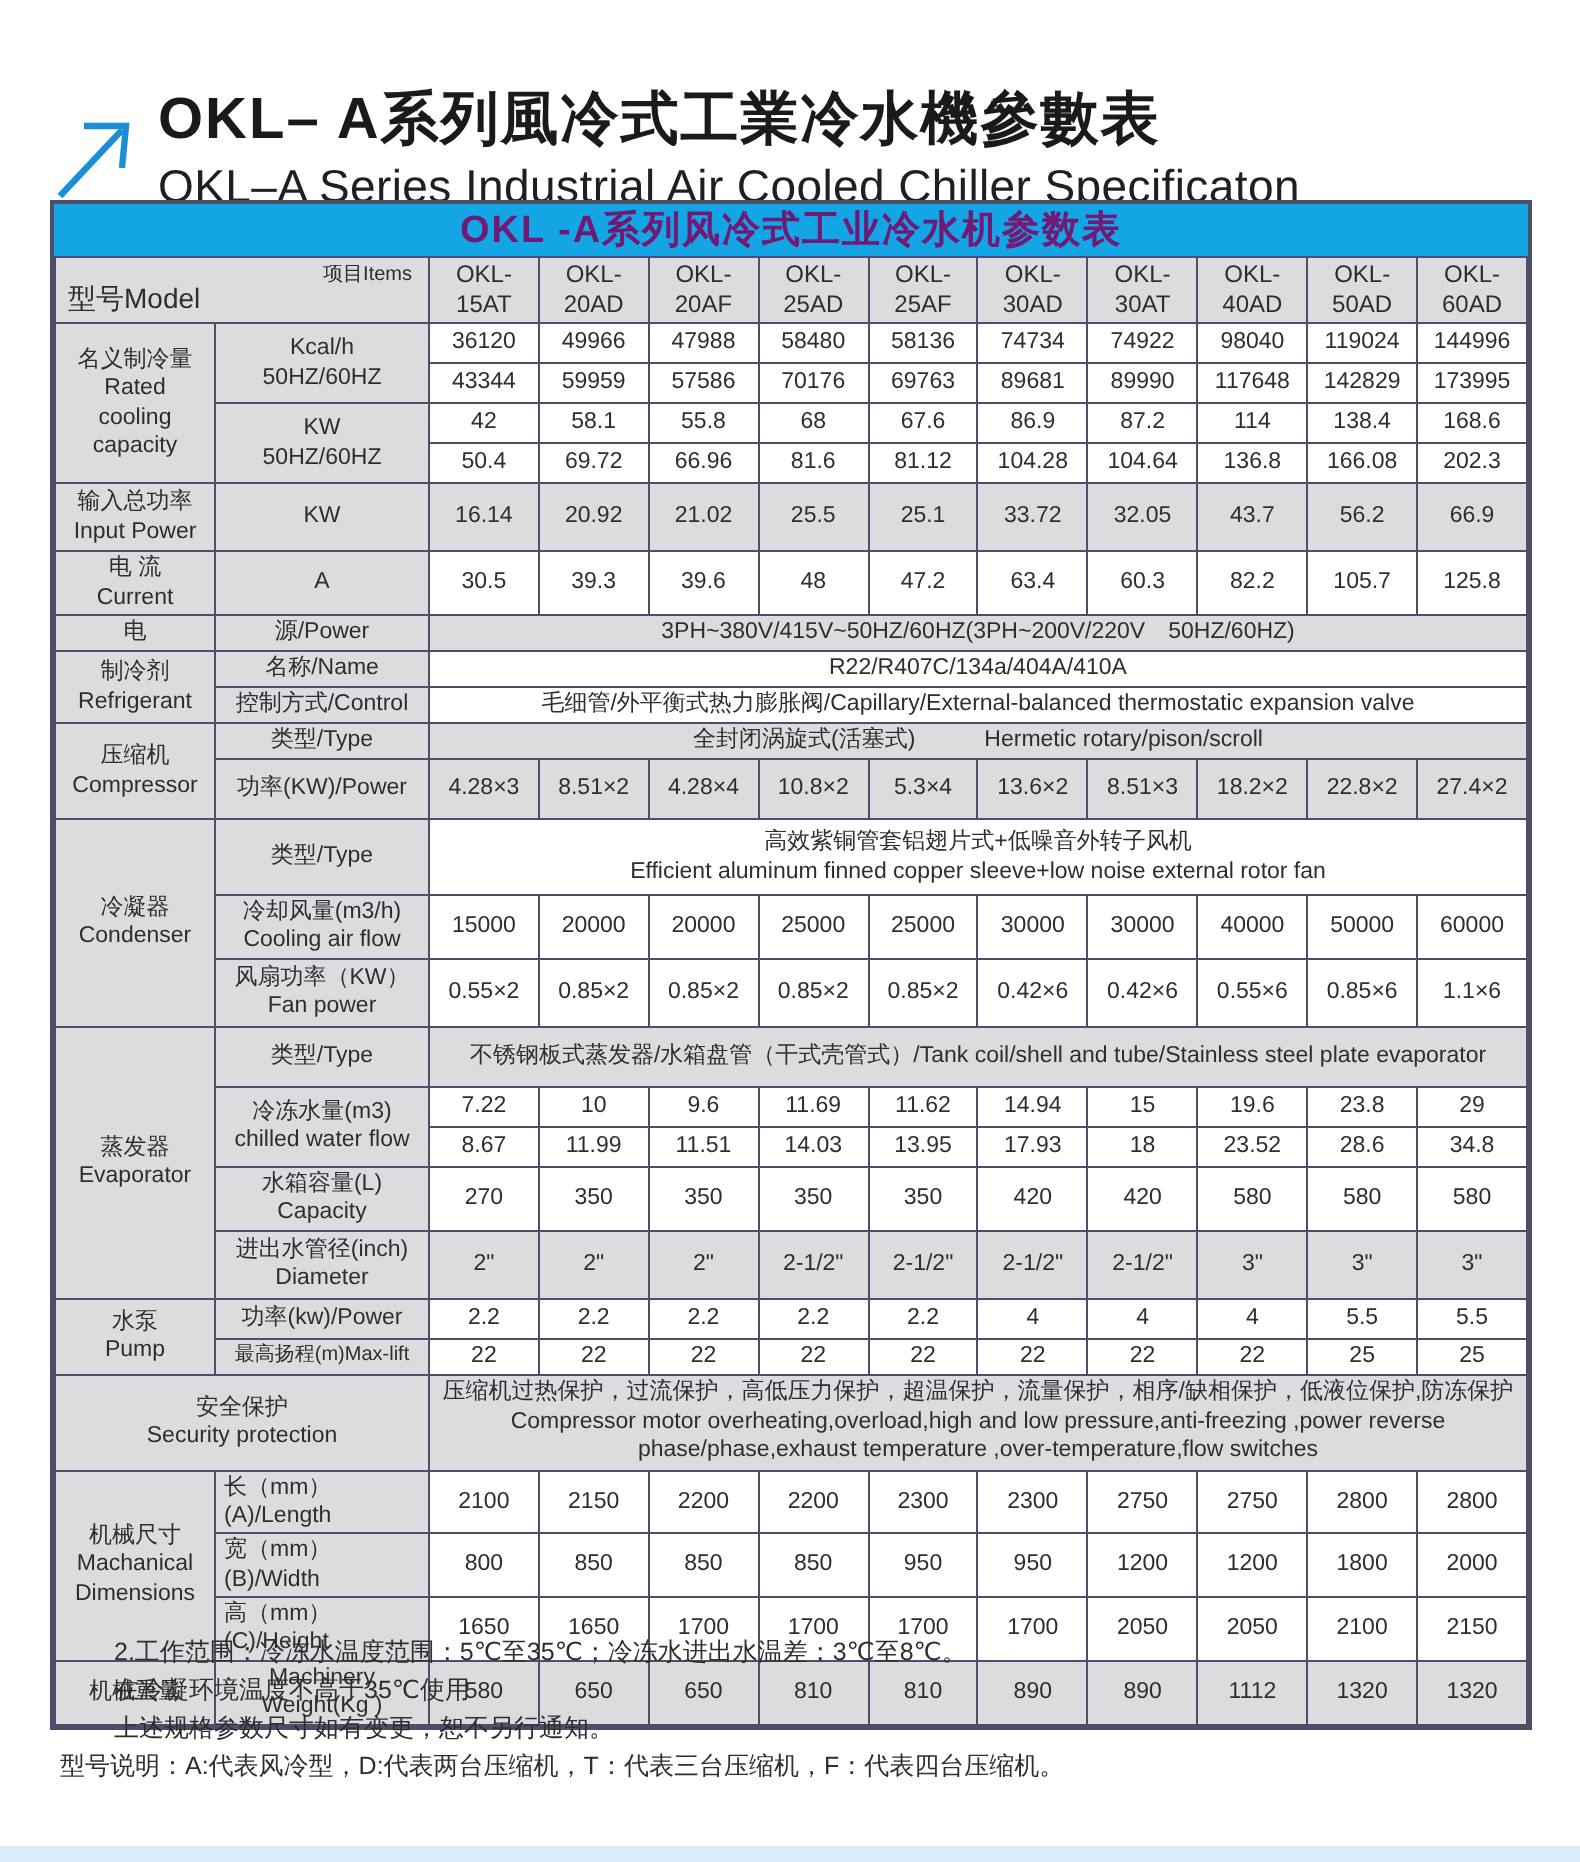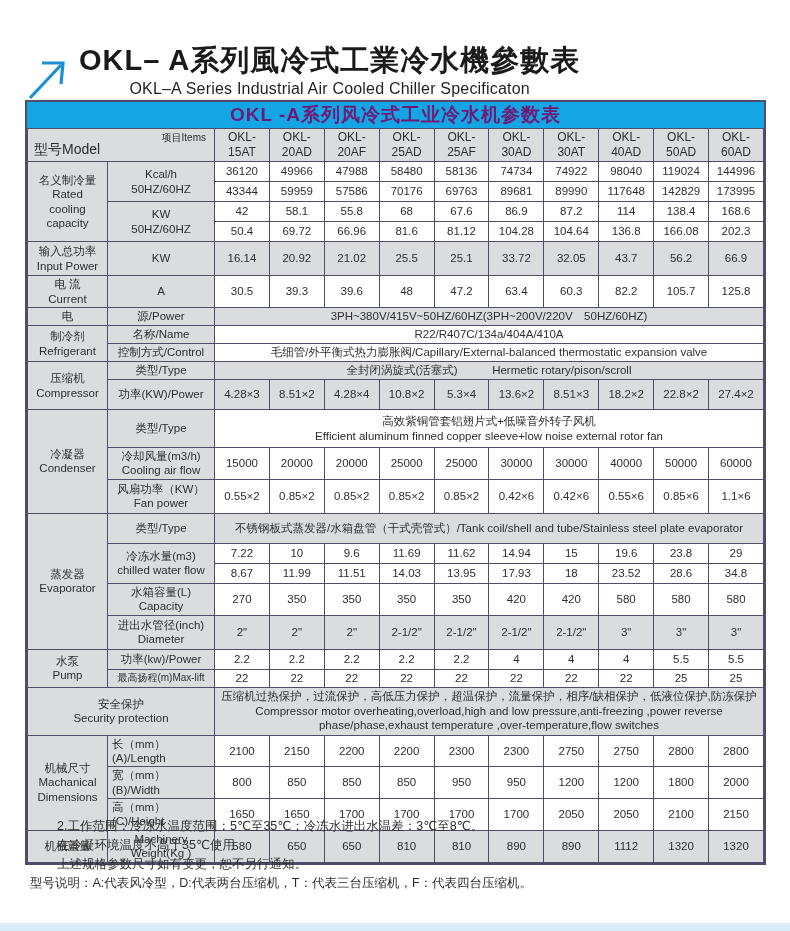--- a/index.html
+++ b/index.html
@@ -8,21 +8,21 @@
     font-family:"Liberation Sans","DejaVu Sans",sans-serif;color:#2e2e2e;
     position:relative;
   }
   .page{position:relative;width:790px;height:931px;background:#fff;}
 
   
   .doc-header{position:absolute;left:25px;top:44px;display:flex;align-items:flex-start;}
   .arrow-wrap{width:46px;height:52px;margin-top:6px;}
   .titles{margin-left:8px;}
   .title-zh{font-size:29px;font-weight:700;letter-spacing:1px;color:#1a1a1a;line-height:1.15;}
-  .title-en{font-size:16px;color:#1f1f1f;margin-top:3px;letter-spacing:0.2px;text-align:center;}
+  .title-en{font-size:23px;color:#1f1f1f;margin-top:3px;letter-spacing:0.2px;}
 
   
   .tablewrap{position:absolute;left:25px;top:100px;width:737px;border:2px solid #4e4e6a;background:#fff;}
   .table-title{height:26px;background:#14a5e4;color:#701a75;font-size:19px;font-weight:700;
     display:flex;align-items:center;justify-content:center;letter-spacing:1px;}
   table{border-collapse:collapse;table-layout:fixed;width:100%;}
   td{border:1px solid #4e4e6a;background:#ffffff;text-align:center;vertical-align:middle;
      font-size:11.5px;line-height:1.25;padding:1px 2px;color:#2e2e2e;}
   td.lab,td.lab2{background:#dbdcde;}
   tr.gray td{background:#dbdcde;}

